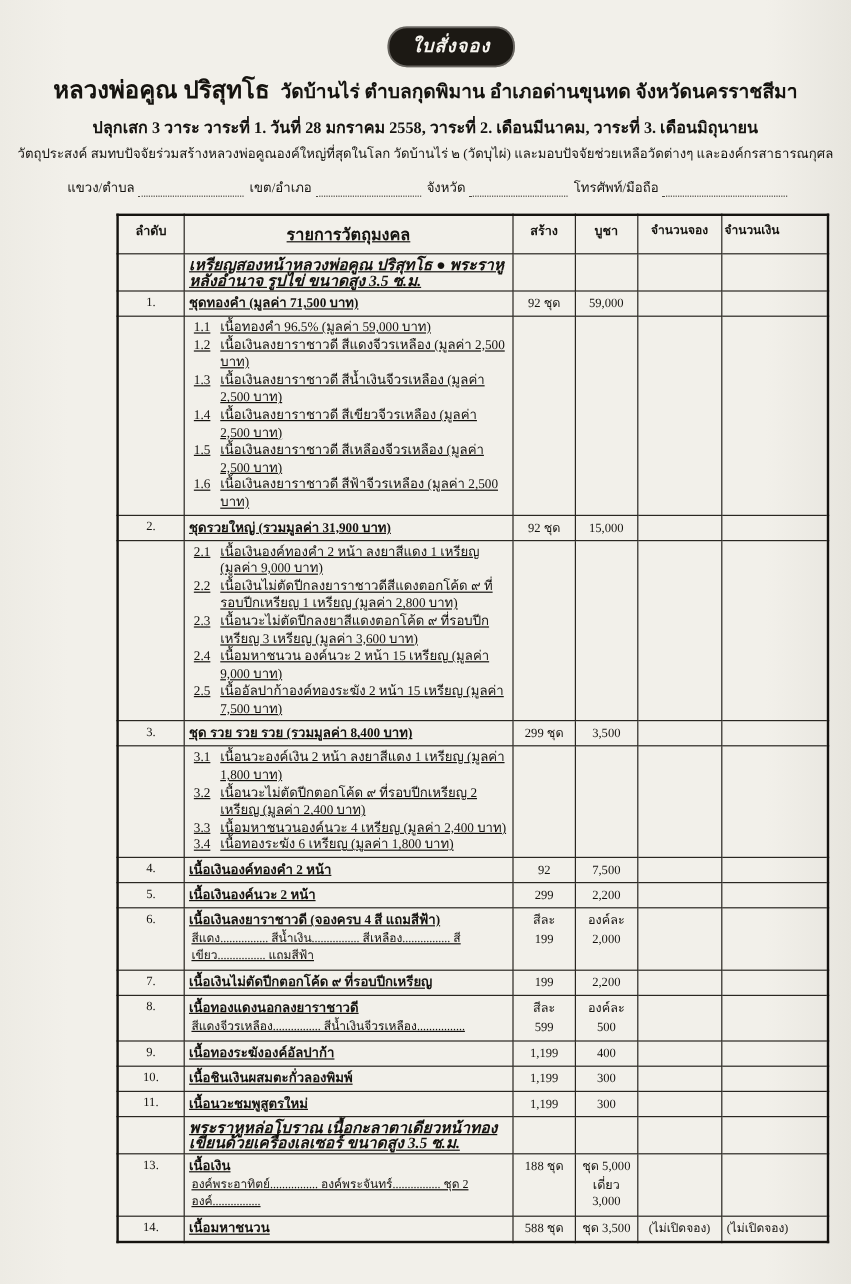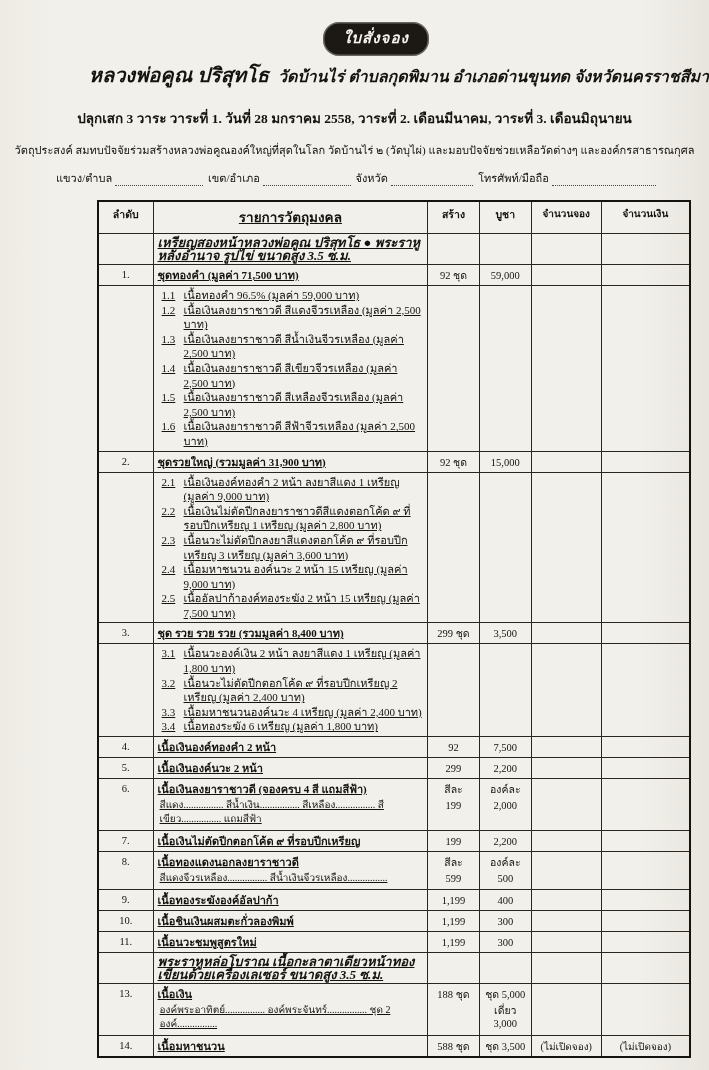--- a/index.html
+++ b/index.html
@@ -19,25 +19,25 @@
   .badge{
     display:inline-block;background:#1c1914;color:#f6f4ee;
     font-weight:bold;font-size:15px;font-style:italic;
     padding:4px 20px 6px;border-radius:16px;
     box-shadow:inset 0 0 0 1.5px rgba(245,243,238,.35);
     letter-spacing:1px;
   }
   .t1{text-align:center;margin-top:7px;font-weight:bold;font-style:italic;}
   .t1 .big{font-size:24px;letter-spacing:1px;}
   .t1 .small{font-size:17px;margin-left:6px;}
-  .t2{text-align:right;margin-top:3px;font-weight:bold;font-style:italic;}
+  .t2{text-align:center;margin-top:3px;font-weight:bold;}
   .t2 .name{font-size:20px;}
   .t2 .rest{font-size:16px;margin-left:5px;}
-  .t3{text-align:center;margin-top:16px;font-size:13.5px;font-weight:600;}
-  .t4{text-align:center;margin-top:12px;font-size:11px;}
+  .t3{text-align:center;margin-top:4px;font-size:13.5px;font-weight:600;}
+  .t4{text-align:center;margin-top:2px;font-size:11px;}
   
   .form{margin:10px 48px 0 56px;}
   .form-line{display:flex;align-items:flex-end;font-size:11px;margin-top:9px;}
   .f-label{white-space:nowrap;padding-bottom:1px;}
   .f-dots{flex-grow:1;border-bottom:1.2px dotted #4a463f;margin:0 5px 2px 3px;height:10px;}
   
   table.main{
     border-collapse:collapse;table-layout:fixed;
     margin:12px 0 0 97px;width:594px;
     border:2px solid #15130f;
@@ -45,21 +45,21 @@
   table.main th,table.main td{
     border:1px solid #2a2722;vertical-align:top;box-sizing:border-box;
     padding:2px 4px;overflow:hidden;
   }
   th{font-size:13.5px;font-weight:bold;padding:4px 2px 5px !important;text-align:center;}
   .c-no{width:9.3%;text-align:center;font-size:10.5px;padding-top:4px !important;}
   .c-name{width:46.4%;text-decoration:underline;}
   .c-made{width:8.7%;text-align:center;font-size:10.5px;margin-top:33px;}
   .c-price{width:8.8%;text-align:center;font-size:10.5px;}
   .c-order{width:11.8%;text-align:center;font-size:10px;}
-  .c-amount{width:15%;text-align:center;font-size:10px;}
+  .c-amount{width:15%;text-align:left;font-size:10px;}
   .l1{font-size:11px;font-weight:600;line-height:15px;padding-top:1px;}
   .l2{font-size:10px;line-height:14px;padding:1px 0 2px 2px;}
   .sect-name{font-size:13px;font-weight:bold;font-style:italic;line-height:13px;}
   .subline{font-size:11px;line-height:14.6px;display:flex;}
   .subno{width:22px;flex:0 0 22px;text-align:left;padding-left:4px;}
   .num-line{line-height:13.5px;padding-top:2px;}
   td.c-made,td.c-price,td.c-order,td.c-amount{padding-top:3px;}
 </style>
 </head>
 <body>

